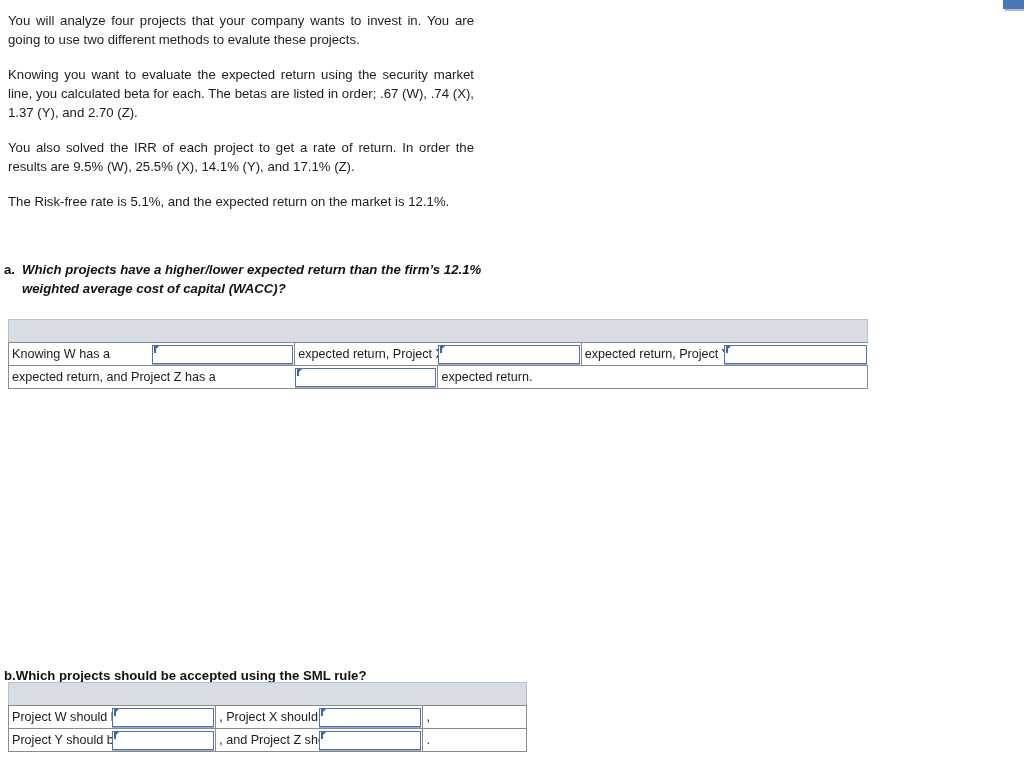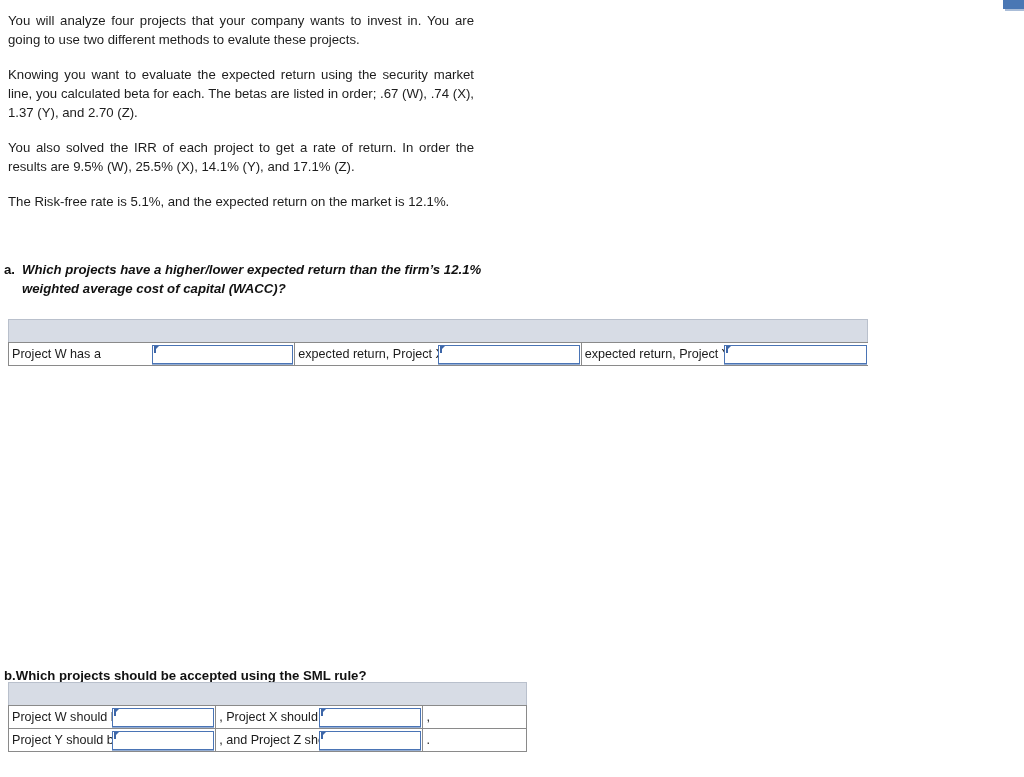--- a/index.html
+++ b/index.html
@@ -187,41 +187,51 @@
   <span class="q-letter">a.</span>
   <span class="q-text">Which projects have a higher/lower expected return than the firm’s 12.1% weighted average cost of capital (WACC)?</span>
 </div>
 
 <table class="ans-table" id="table-a">
   <tbody>
       <tr>
     <td class="band" colspan="6"></td>
   </tr>
   <tr>
-    <td class="txt c1">Project W has a</td>
+    <td class="txt c1">Knowing W has a</td>
     <td class="fieldcell c2">
       <div class="field">
         <span class="caret-stem"></span>
         <span class="caret"></span>
       </div>
     </td>
     <td class="txt c3">expected return, Project X has a</td>
     <td class="fieldcell c4">
       <div class="field">
         <span class="caret-stem"></span>
         <span class="caret"></span>
       </div>
     </td>
     <td class="txt c5">expected return, Project Y has a</td>
     <td class="fieldcell c6">
       <div class="field">
         <span class="caret-stem"></span>
         <span class="caret"></span>
       </div>
     </td>
+  </tr>
+  <tr>
+    <td class="txt c1" colspan="2">expected return, and Project Z has a</td>
+    <td class="fieldcell c3">
+      <div class="field">
+        <span class="caret-stem"></span>
+        <span class="caret"></span>
+      </div>
+    </td>
+    <td class="txt-r" colspan="3">expected return.</td>
   </tr>
 </tbody>
   </table>
 
 <div class="q-block" id="question-b">b.Which projects should be accepted using the SML rule?</div>
 
 <table class="ans-table" id="table-b">
   <tbody>
       <tr>
     <td class="band" colspan="5"></td>

